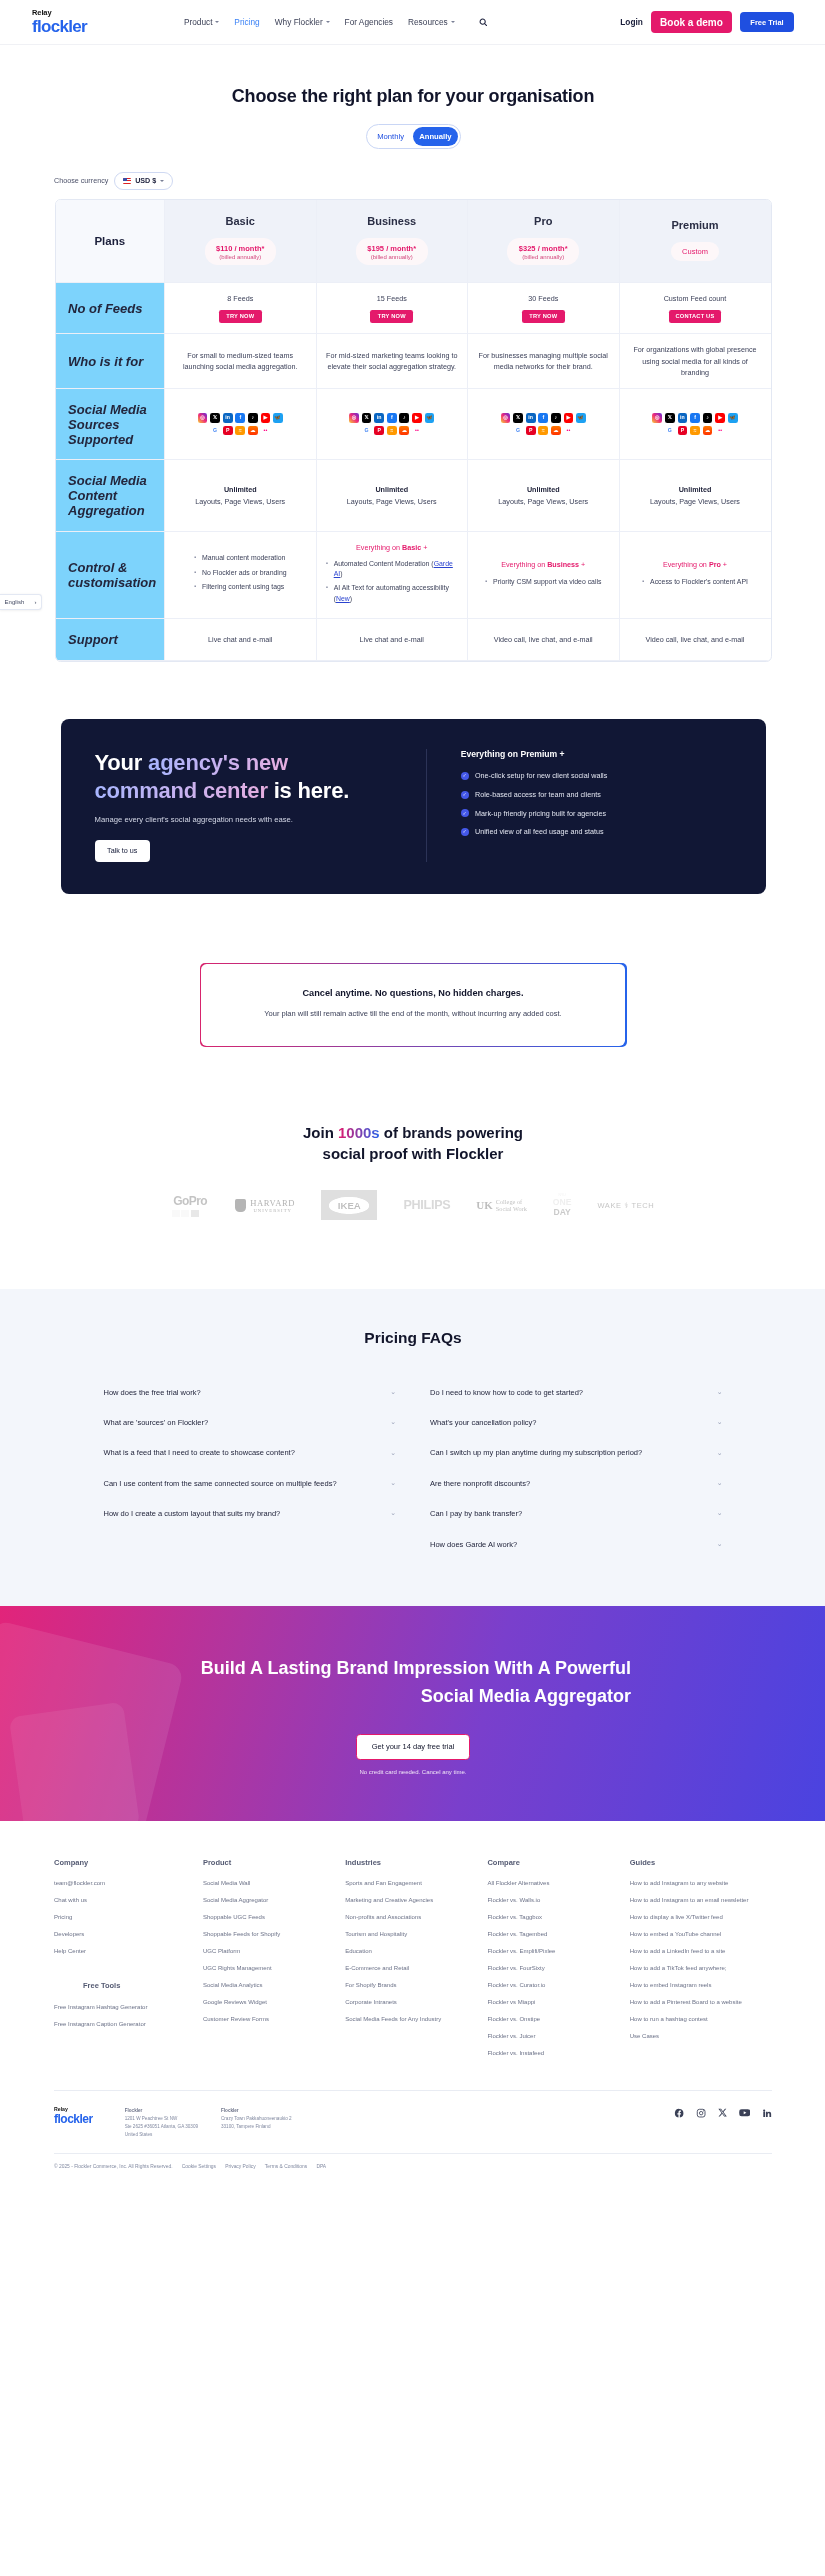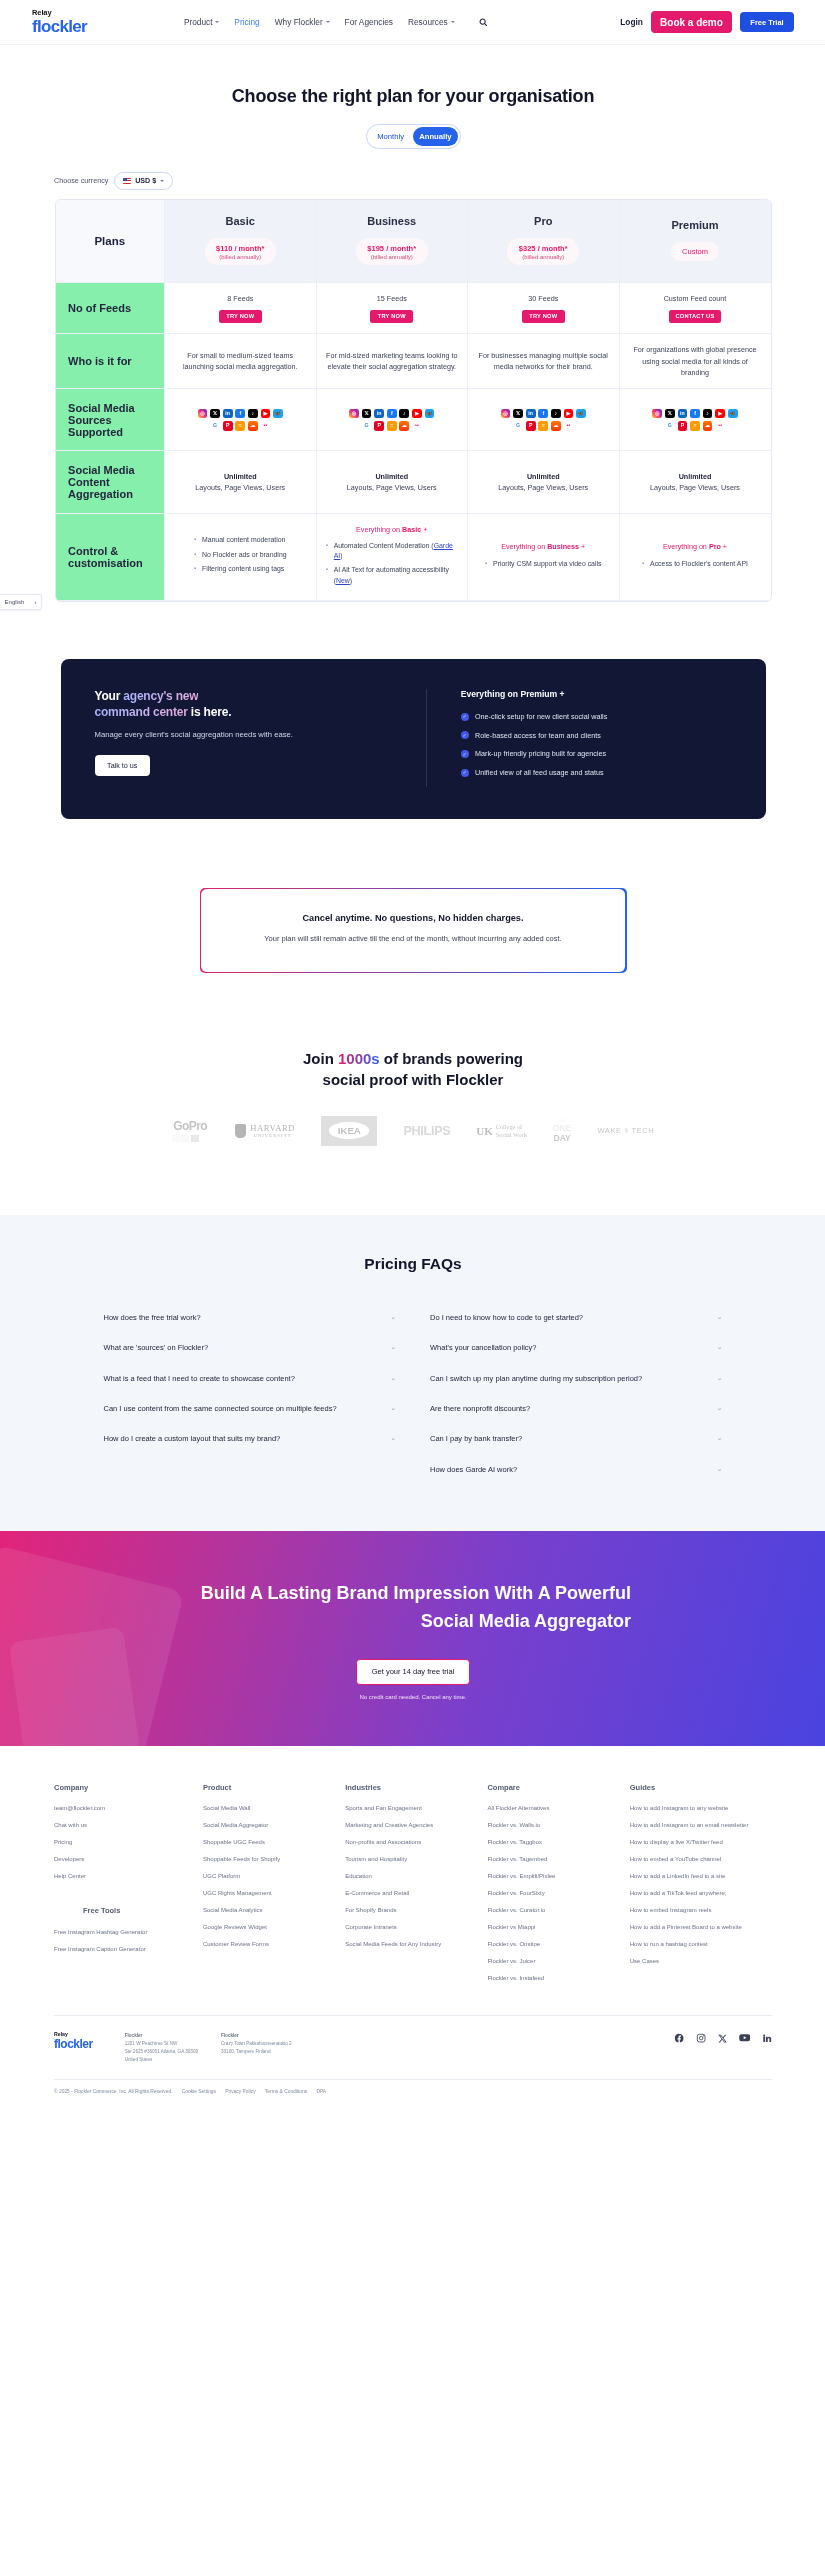--- a/index.html
+++ b/index.html
@@ -69,21 +69,21 @@
   .plan-head { background: #eff2f9; text-align: center; padding: 15px 5.7px 17px; }
   .plan-head .plan-name { font-size: 11px; font-weight: 600; color: #2a2e45; }
   .plans-cell { background:#f7f9fd; text-align:center; font-size: 11.5px; font-weight: 700; color:#1b1f3b;}
   .price-pill {
     display: inline-block; background: #fdf7f9; border-radius: 12.6px; padding: 5.2px 11.5px; margin-top: 11.5px;
   }
   .price-main { font-size: 7.5px; font-weight: 700; color: #e4196b; white-space:nowrap;}
   .price-sub { font-size: 6px; color: #d4487e; margin-top: 1.1px; }
   .price-custom { font-size: 7.5px; color: #e4196b; font-weight: 500;}
 
-  .row-label { font-size: 11px; font-weight: 600; color: #23263d; padding: 12.6px 0 12.6px 12.6px; background:#86efac;}
+  .row-label { font-size: 13px; font-weight: 600; color: #23263d; padding: 12.6px 0 12.6px 12.6px; background:#7dd3fc;font-style:italic;}
   .cell { text-align: center; padding: 10.3px 9.2px; font-size: 7.2px; color: #3c4159; line-height: 1.55; }
   .feeds-count { font-size: 7.2px; color:#3c4159; }
   .btn-try {
     display:inline-block; margin-top: 5.7px; background: #e4196b; color: #fff; font-size: 5.7px;
     font-weight: 700; letter-spacing: 0.2px; padding: 3.4px 7.5px; border-radius: 2.3px; border:none; cursor:pointer;
   }
   .btn-contact { padding: 3.4px 6.3px; }
   .icons-grid { display: flex; flex-wrap: wrap; gap: 2.9px; justify-content: center; max-width: 97px; margin: 0 auto;}
   .sicon { width: 9.7px; height: 9.7px; border-radius: 2.3px; display:flex; align-items:center; justify-content:center;
            font-size: 5.2px; color:#fff; font-weight:700; line-height:1; }
@@ -102,21 +102,21 @@
     border-radius: 0 3.4px 3.4px 0; padding: 4px 4.6px; font-size: 6px; color:#444b63; display:flex;
     align-items:center; justify-content:space-between; cursor:pointer; box-shadow: 0 0.6px 2.3px rgba(0,0,0,.06);
   }
 
   
   .agency {
     width: 705px; margin: 57px auto 0; background: #111735; border-radius: 8px;
     padding: 30px 34px 32px; display: flex; color: #fff;
   }
   .agency-left { width: 52%; }
-  .agency h2 { font-size: 12px; font-weight: 800; line-height: 1.3; letter-spacing: -0.2px;}
+  .agency h2 { font-size: 22px; font-weight: 800; line-height: 1.3; letter-spacing: -0.2px;}
   .grad-text { background: linear-gradient(90deg,#a8b6ff,#e6aee0); -webkit-background-clip: text; background-clip:text; color: transparent;}
   .agency p { font-size: 7.7px; color: #d5d9e8; margin-top: 9.2px; }
   .btn-talk {
     margin-top: 16px; background:#fff; color:#111735; font-size:7.2px; font-weight:500;
     padding: 6.3px 12.6px; border-radius:4px; border:none; cursor:pointer;
   }
   .agency-right { width: 48%; padding-left: 34px; border-left: 0.6px solid #2c3357; }
   .agency-right h3 { font-size: 8.6px; font-weight: 700; margin-bottom: 12.6px; }
   .agency-right ul { list-style:none; }
   .agency-right li { display:flex; align-items:flex-start; gap:6.3px; margin-bottom: 9.7px; font-size:7.2px; color:#e2e5f0;}
@@ -439,20 +439,27 @@
               <div class="ctrl"><div class="everything">Everything on <b>Basic</b> +</div><ul class="feat"><li>Automated Content Moderation (<a href="#">Garde AI</a>)</li><li>AI Alt Text for automating accessibility (<a href="#">New</a>)</li></ul></div>
             </td>
         <td class="cell">
               <div class="ctrl"><div class="everything">Everything on <b>Business</b> +</div><ul class="feat"><li>Priority CSM support via video calls</li></ul></div>
             </td>
         <td class="cell">
               <div class="ctrl"><div class="everything">Everything on <b>Pro</b> +</div><ul class="feat"><li>Access to Flockler's content API</li></ul></div>
             </td>
       </tr>
 
+      <tr>
+        <td class="row-label">Support</td>
+        <td class="cell">Live chat and e-mail</td>
+        <td class="cell">Live chat and e-mail</td>
+        <td class="cell">Video call, live chat, and e-mail</td>
+        <td class="cell">Video call, live chat, and e-mail</td>
+      </tr>
     </tbody>
       </table>
   </div>
 
   <div class="agency">
     <div class="agency-left">
       <h2>
         <span>Your </span><span class="grad-text">agency's new</span><br>
         <span class="grad-text">command center</span><span> is here.</span>
       </h2>

